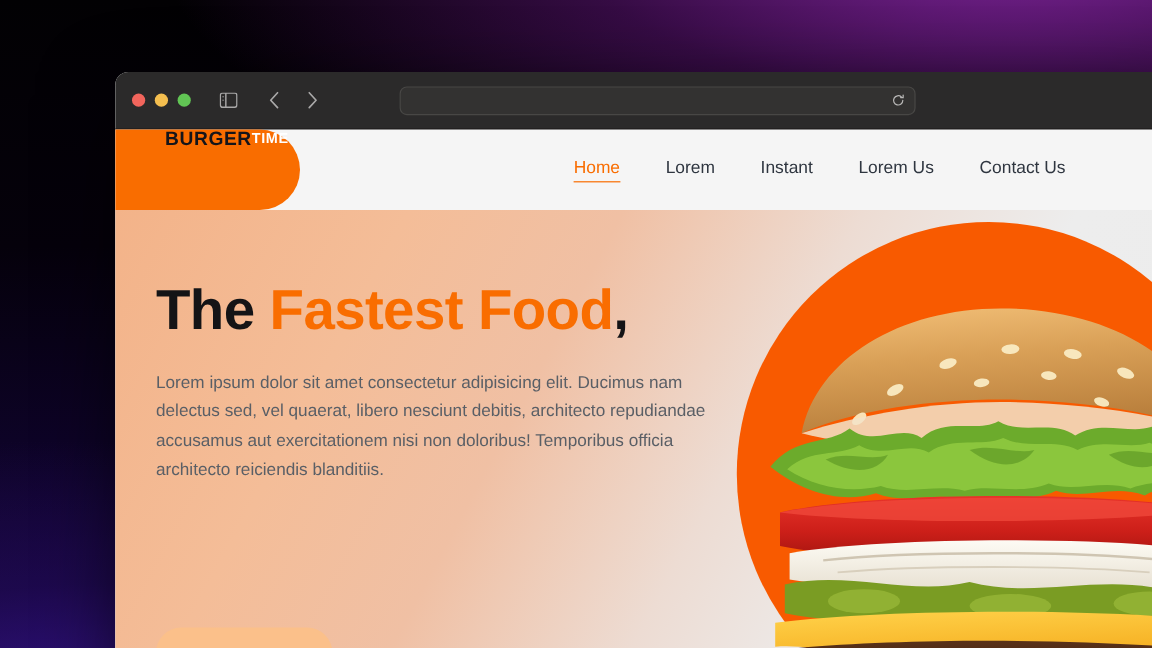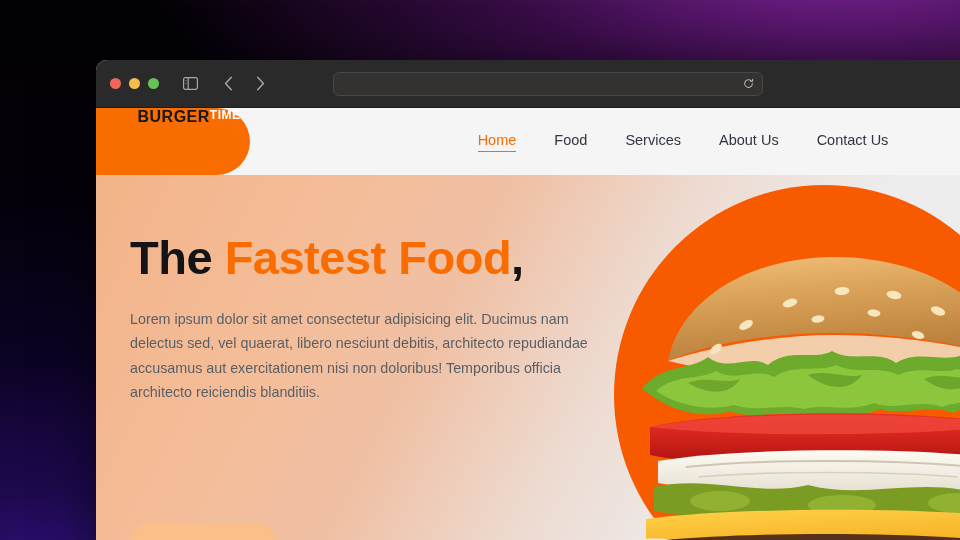--- a/index.html
+++ b/index.html
@@ -179,23 +179,23 @@
 
   <div id="site-header">
 
     <div id="logo">
       <span id="logo-line1">BURGER</span>
       <span id="logo-line2">TIME</span>
     </div>
 
     <nav id="navlinks">
       <a class="navlink active" href="#">Home</a>
-      <a class="navlink" href="#">Food</a>
-      <a class="navlink" href="#">Services</a>
-      <a class="navlink" href="#">About Us</a>
+      <a class="navlink" href="#">Lorem</a>
+      <a class="navlink" href="#">Instant</a>
+      <a class="navlink" href="#">Lorem Us</a>
       <a class="navlink" href="#">Contact Us</a>
     </nav>
   </div>
 
   <div id="hero">
 
     <div id="burger-wrap">
       <div id="burger-circle"></div>
 
       <svg id="burger-art" viewBox="0 0 392 392">

